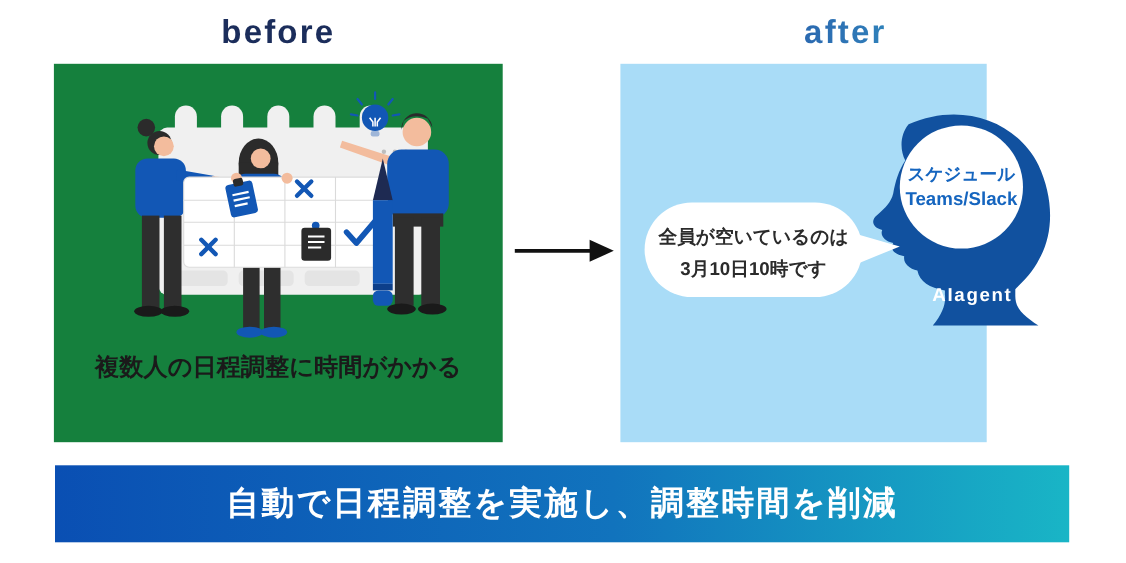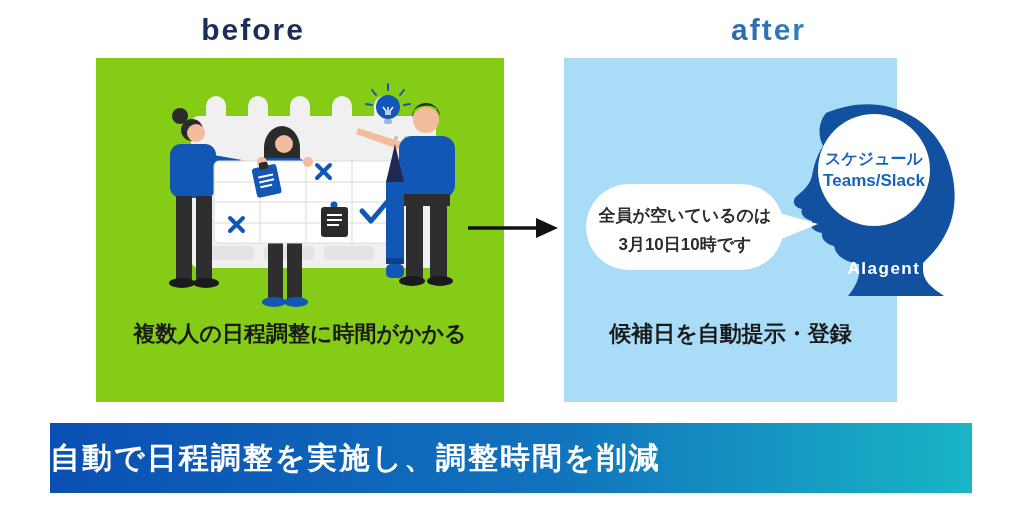--- a/index.html
+++ b/index.html
@@ -7,33 +7,33 @@
   .stage{position:relative;width:1024px;height:512px;background:#ffffff;overflow:hidden;}
 
   .panel-title{position:absolute;top:10px;height:40px;line-height:40px;text-align:center;
     font-size:30px;font-weight:800;letter-spacing:2px;}
   .title-before{left:49px;width:408px;color:#1b2d5b;}
   .title-after{left:564px;width:409px;
     background:linear-gradient(90deg,#2451a5 20%,#2f7ab8 55%,#29aec6 80%);
     -webkit-background-clip:text;background-clip:text;color:transparent;}
 
   .panel{position:absolute;top:58px;height:344px;}
-  .panel-before{left:49px;width:408px;background:#84cc16;margin-left:47px;}
+  .panel-before{left:49px;width:408px;background:#15803d;}
   .panel-after{left:564px;width:333px;background:#a9dcf7;}
 
   .illustration{position:absolute;left:0;top:0;}
 
   .caption{position:absolute;left:0;right:0;top:258px;text-align:center;
     font-size:22px;font-weight:bold;color:#1a1a1a;line-height:35px;}
 
   .arrow-wrap{position:absolute;left:466px;top:212px;width:94px;height:32px;}
 
   .banner{position:absolute;left:50px;top:423px;width:922px;height:70px;
     background:linear-gradient(90deg,#0a4fb3 0%,#1173bd 55%,#19b5c6 100%);
-    color:#ffffff;line-height:70px;font-size:30px;font-weight:bold;
+    color:#ffffff;text-align:center;line-height:70px;font-size:30px;font-weight:bold;
     letter-spacing:2px;}
 
   svg text{font-family:"Liberation Sans","DejaVu Sans",sans-serif;}
 </style>
 </head>
 <body>
 
 <div class="stage">
 
   <div class="panel-title title-before">before</div>
@@ -198,21 +198,20 @@
 
       <g>
         <rect x="22" y="126" width="198" height="86" rx="43" fill="#ffffff"></rect>
         <polygon points="205,152 254,166 205,186" fill="#ffffff"></polygon>
         <text x="121" y="163" text-anchor="middle" font-size="17" font-weight="bold" fill="#2b2b2b">全員が空いているのは</text>
         <text x="121" y="192" text-anchor="middle" font-size="17" font-weight="bold" fill="#2b2b2b">3月10日10時です</text>
       </g>
     </svg>
 
     <div class="caption">
-      <div>候補日を自動提示・登録</div>
     </div>
   </div>
 
   <div class="banner">
     <span>自動で日程調整を実施し、調整時間を削減</span>
   </div>
 
 </div>
 
 </body></html>

